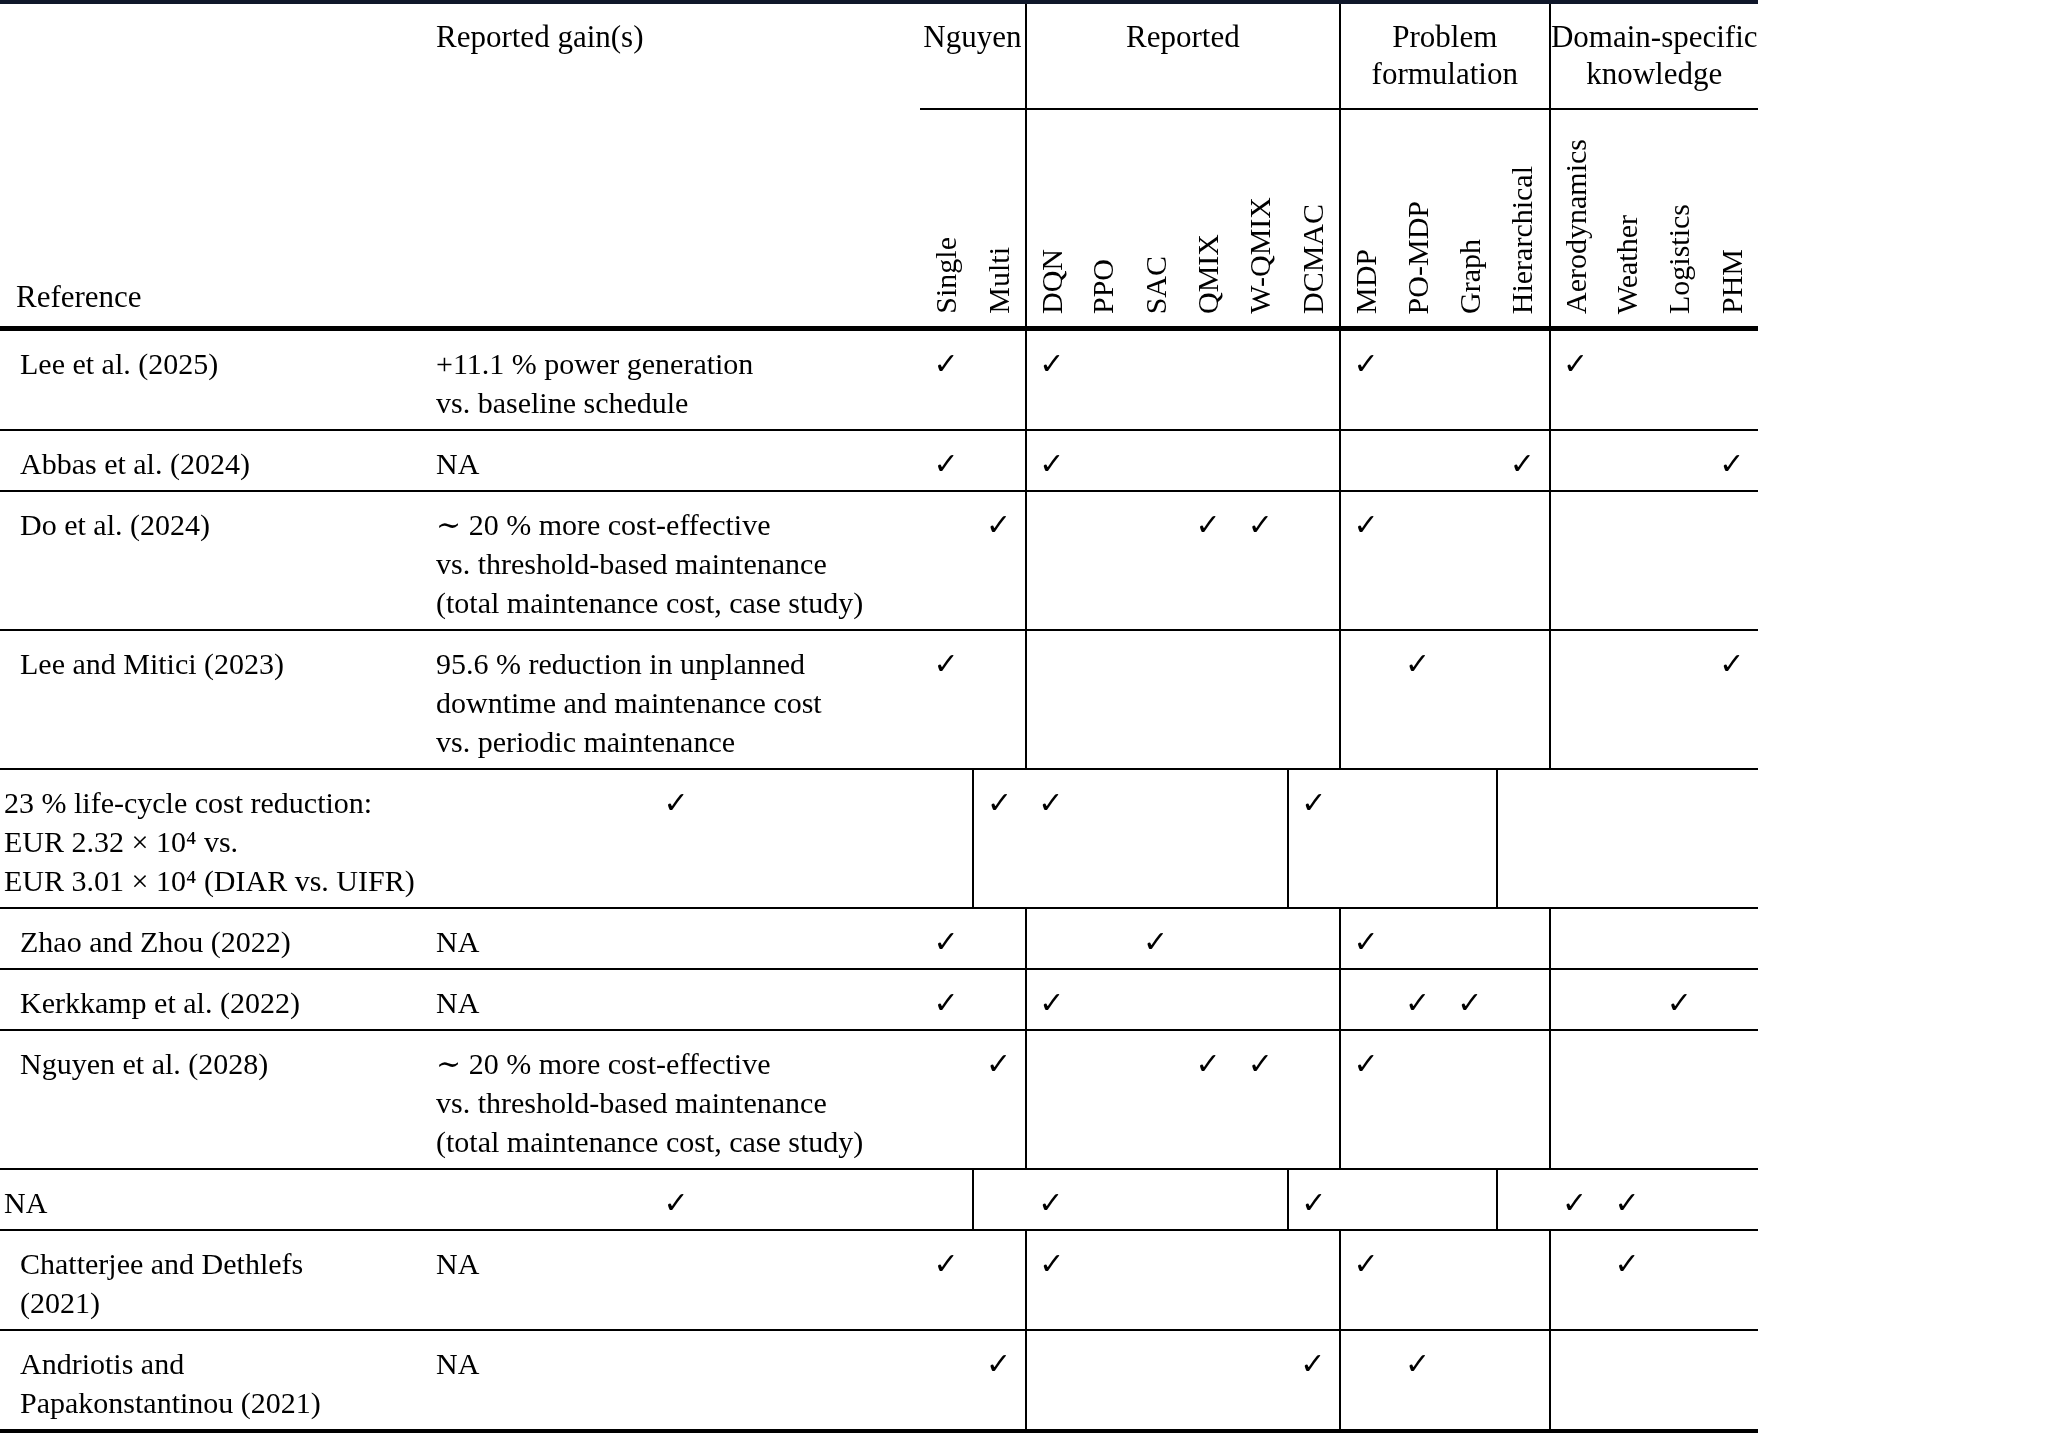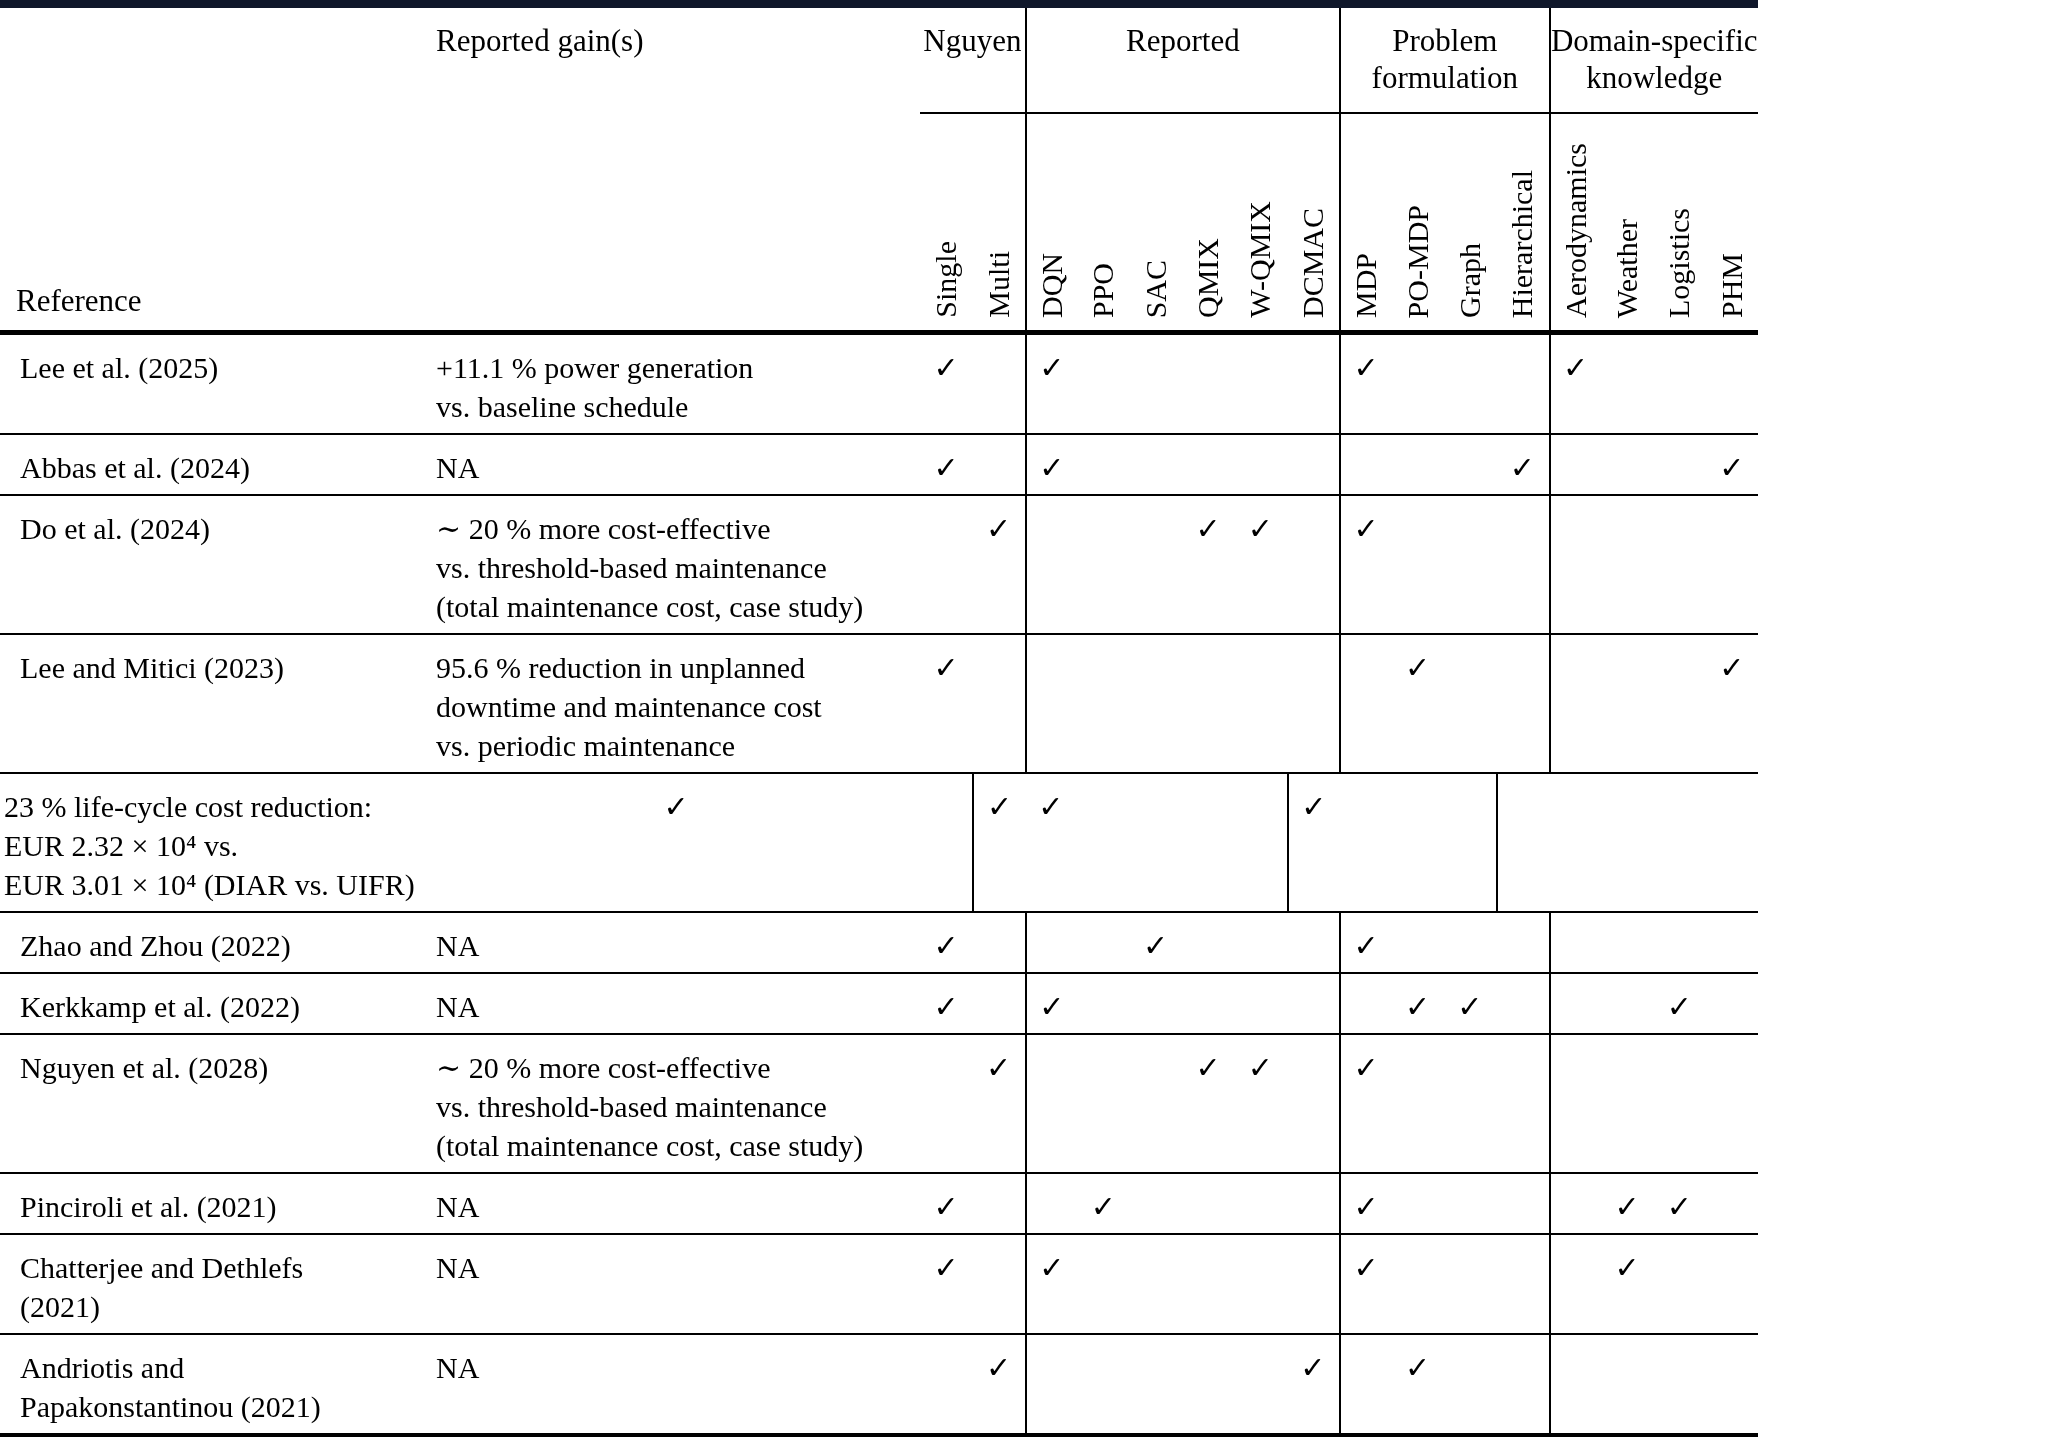--- a/index.html
+++ b/index.html
@@ -4,21 +4,21 @@
 <style>
   html,body{margin:0;padding:0;background:#ffffff;}
   *{box-sizing:border-box;}
   #page{
     width:2067px;height:1452px;background:#fff;color:#000;
     font-family:"Liberation Serif","DejaVu Serif",serif;
     overflow:hidden;
   }
   #tbl{
     width:1758px;
-    border-top:8px solid #0f172a;
+    border-top:4px solid #0f172a;
     border-bottom:4px solid #000;
   }
   .grid-row{
     display:grid;
     grid-template-columns:432px 488px repeat(16,1fr);
     width:100%;
   }
   
   .rowA{height:106px;}
   .rowA .cell{display:flex;align-items:flex-start;justify-content:center;
@@ -282,21 +282,20 @@
         <div class="cell check-cell gL">✓</div>
         <div class="cell check-cell"></div>
         <div class="cell check-cell"></div>
         <div class="cell check-cell"></div>
         <div class="cell check-cell gL"></div>
         <div class="cell check-cell"></div>
         <div class="cell check-cell"></div>
         <div class="cell check-cell"></div>
       </div>
       <div class="grid-row brow">
-        <div class="cell ref-cell">Pinciroli et al. (2021)</div>
         <div class="cell gains-cell">NA</div>
         <div class="cell check-cell">✓</div>
         <div class="cell check-cell"></div>
         <div class="cell check-cell gL"></div>
         <div class="cell check-cell">✓</div>
         <div class="cell check-cell"></div>
         <div class="cell check-cell"></div>
         <div class="cell check-cell"></div>
         <div class="cell check-cell"></div>
         <div class="cell check-cell gL">✓</div>

